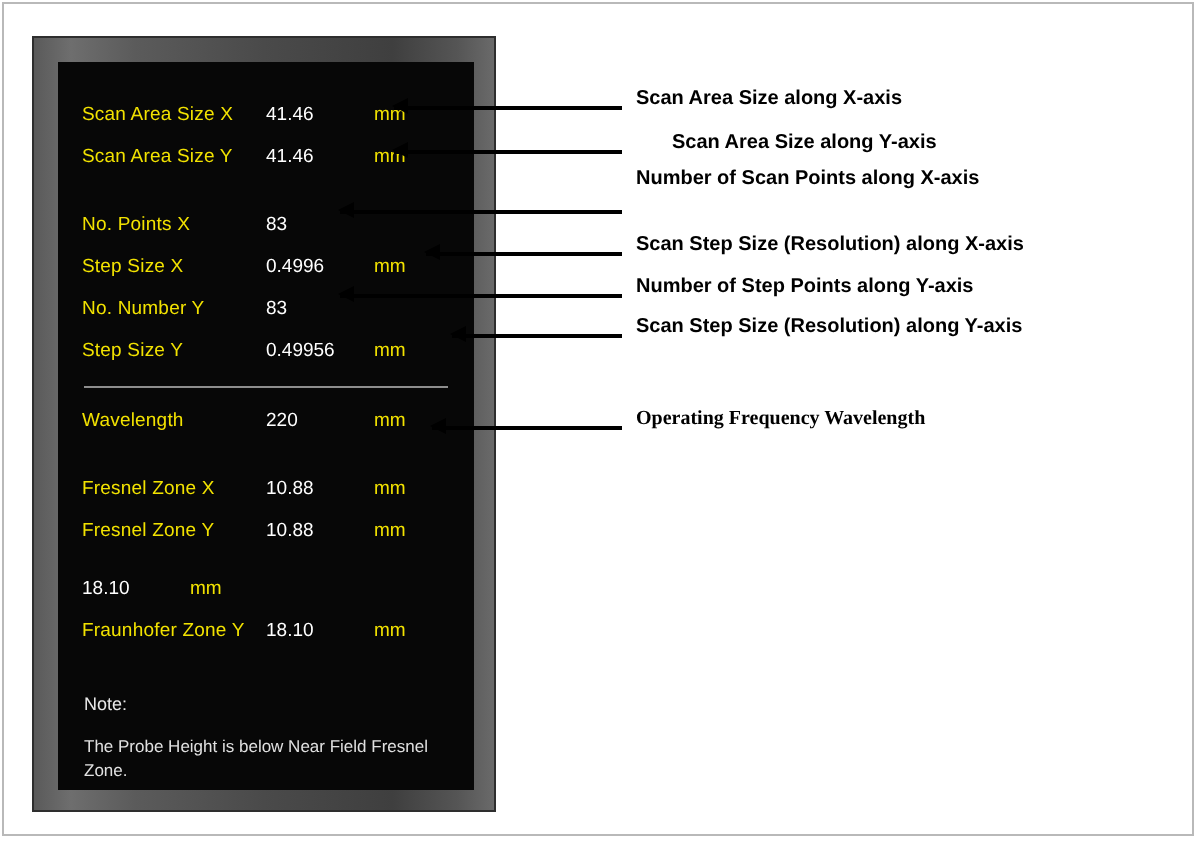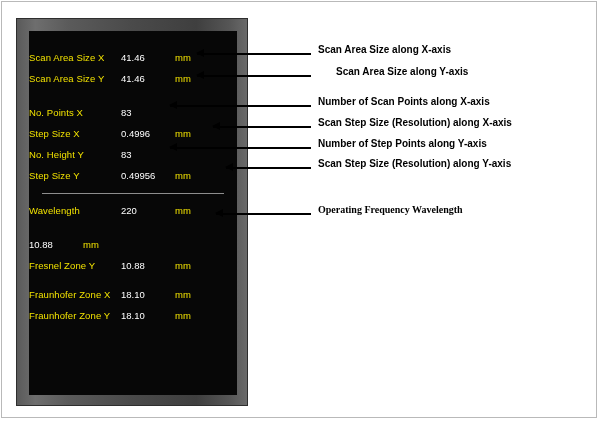--- a/index.html
+++ b/index.html
@@ -47,21 +47,21 @@
   .rows {
     position: absolute;
     left: 0;
     top: 16px;
     width: 208px;
   }
   .row {
     display: flex;
     align-items: center;
     height: 21px;
-    padding-left: 0;
+    padding-left: 12px;
     box-sizing: border-box;
   }
   .row .lbl {
     width: 92px;
     font-size: 9.5px;
     color: #f2e200;
     letter-spacing: 0.1px;
     white-space: nowrap;
   }
   .row .val {
@@ -161,21 +161,21 @@
         <span class="unit"></span>
       </div>
 
       <div class="row">
         <span class="lbl">Step Size X</span>
         <span class="val">0.4996</span>
         <span class="unit">mm</span>
       </div>
 
       <div class="row">
-        <span class="lbl">No. Height Y</span>
+        <span class="lbl">No. Number Y</span>
         <span class="val">83</span>
         <span class="unit"></span>
       </div>
 
       <div class="row">
         <span class="lbl">Step Size Y</span>
         <span class="val">0.49956</span>
         <span class="unit">mm</span>
       </div>
 
@@ -183,46 +183,50 @@
 
       <div class="row">
         <span class="lbl">Wavelength</span>
         <span class="val">220</span>
         <span class="unit">mm</span>
       </div>
 
       <div class="gap-m"></div>
 
       <div class="row">
+        <span class="lbl">Fresnel Zone X</span>
         <span class="val">10.88</span>
         <span class="unit">mm</span>
       </div>
 
       <div class="row">
         <span class="lbl">Fresnel Zone Y</span>
         <span class="val">10.88</span>
         <span class="unit">mm</span>
       </div>
 
       <div class="gap-s"></div>
 
       <div class="row">
-        <span class="lbl">Fraunhofer Zone X</span>
         <span class="val">18.10</span>
         <span class="unit">mm</span>
       </div>
 
       <div class="row">
         <span class="lbl">Fraunhofer Zone Y</span>
         <span class="val">18.10</span>
         <span class="unit">mm</span>
       </div>
 
     </div>
 
+    <div class="note">
+      <div class="note-title">Note:</div>
+      <div class="note-text">The Probe Height is below Near Field Fresnel Zone.</div>
+    </div>
 
   </div>
 </div>
 
 <div class="arrow" style="left:197px; top:49px; width:114px;">
   <div class="shaft"></div>
     <div class="head"></div>
 </div>
 <div class="arrow" style="left:197px; top:71px; width:114px;">
   <div class="shaft"></div>
@@ -244,17 +248,17 @@
   <div class="shaft"></div>
     <div class="head"></div>
 </div>
 <div class="arrow" style="left:216px; top:209px; width:95px;">
   <div class="shaft"></div>
     <div class="head"></div>
 </div>
 
 <div class="anno" style="left:318px; top:44px;">Scan Area Size along X-axis</div>
 <div class="anno" style="left:318px; top:66px;padding-left:18px;">Scan Area Size along Y-axis</div>
-<div class="anno" style="left:318px; top:96px;">Number of Scan Points along X-axis</div>
+<div class="anno" style="left:318px; top:84px;">Number of Scan Points along X-axis</div>
 <div class="anno" style="left:318px; top:117px;">Scan Step Size (Resolution) along X-axis</div>
 <div class="anno" style="left:318px; top:138px;">Number of Step Points along Y-axis</div>
 <div class="anno" style="left:318px; top:158px;">Scan Step Size (Resolution) along Y-axis</div>
 <div class="anno" style="left:318px; top:204px;font-family:Liberation Serif, serif;">Operating Frequency Wavelength</div>
 
 </body></html>

